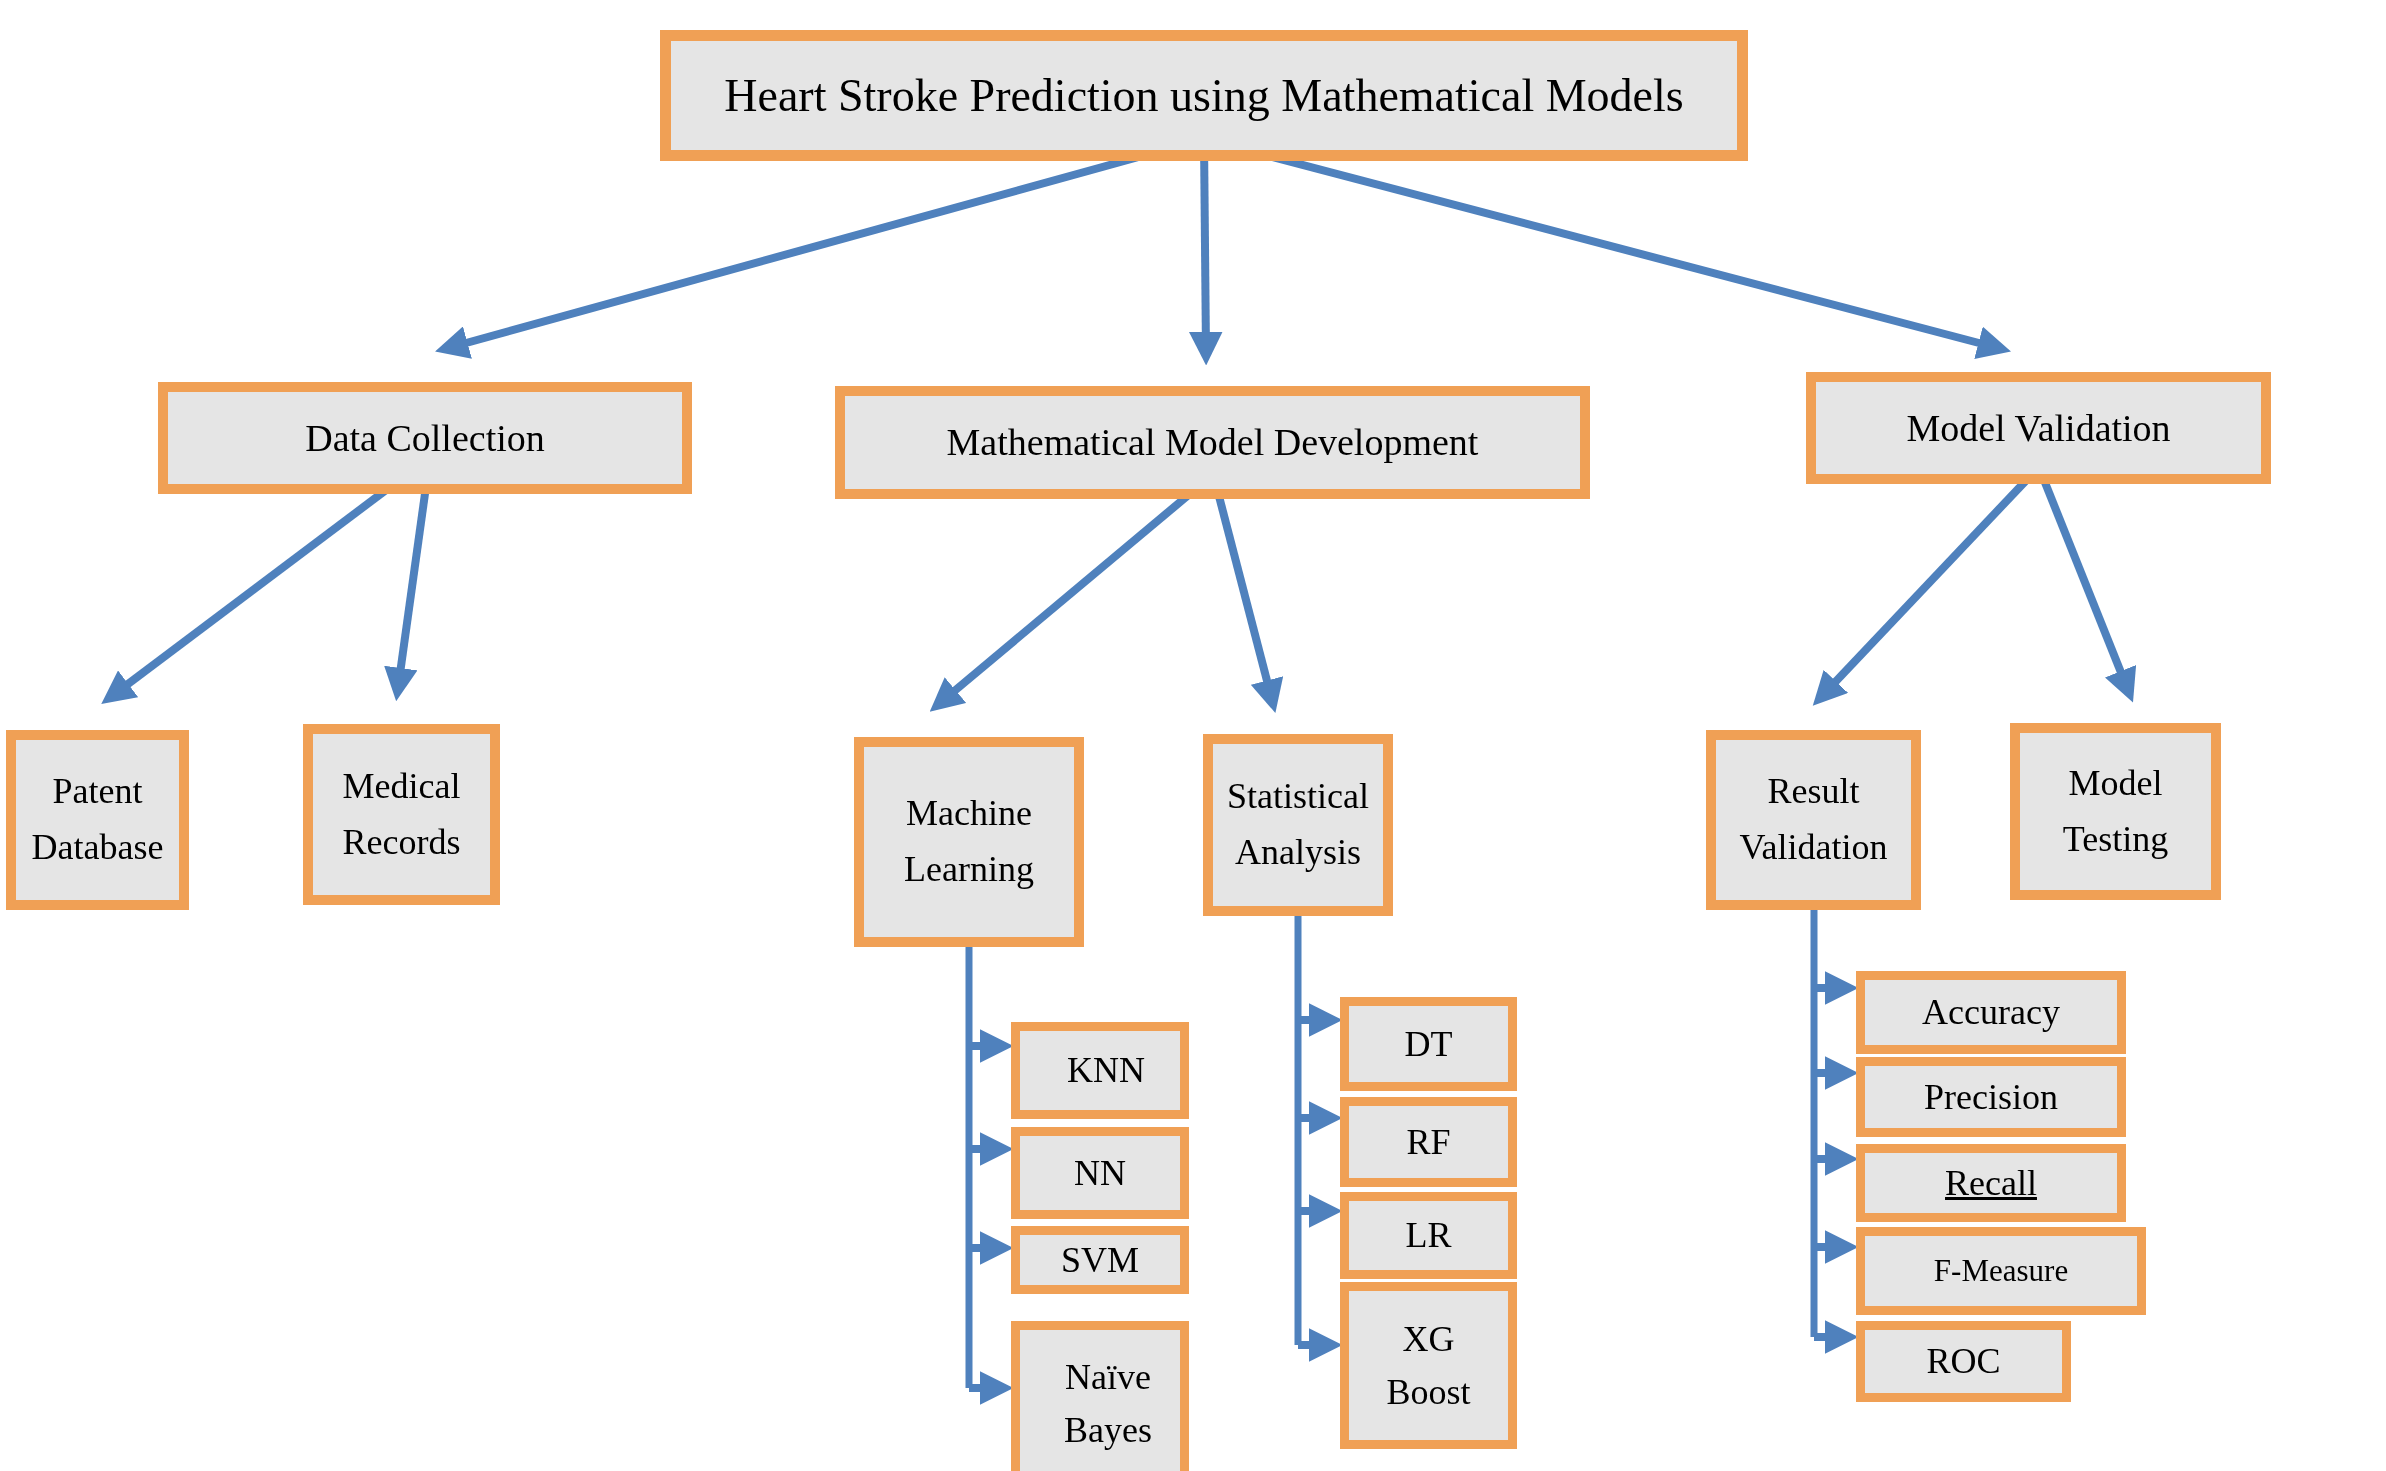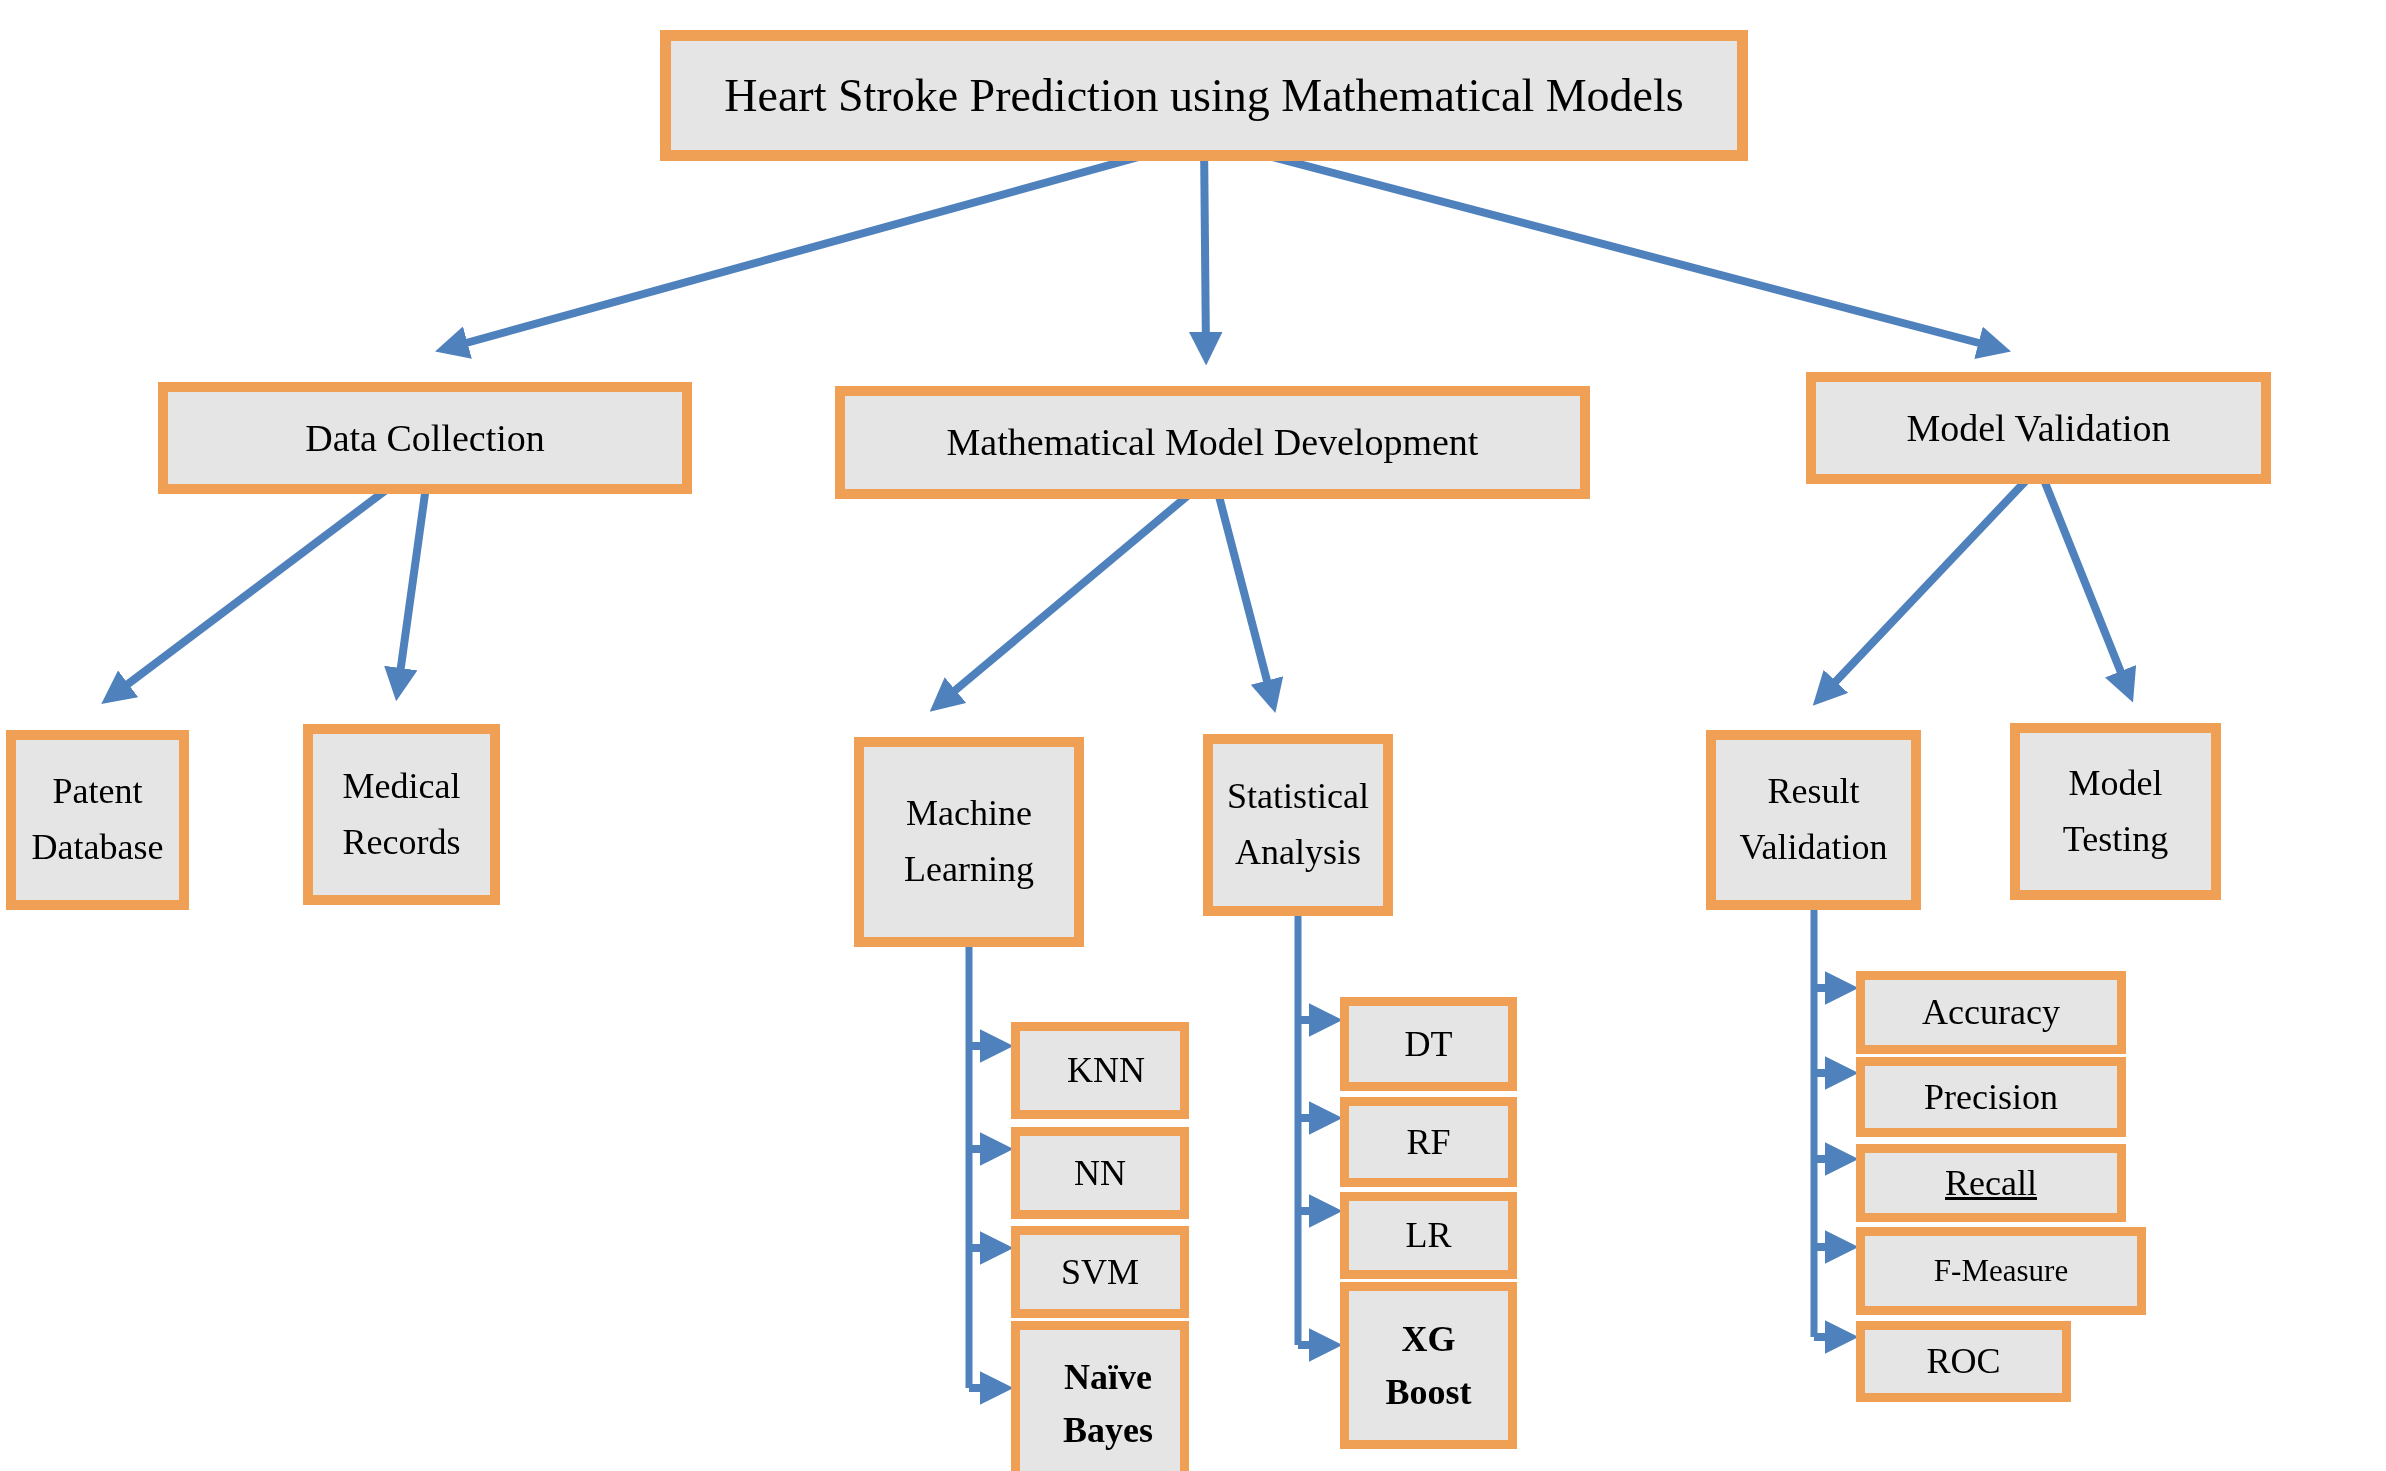--- a/index.html
+++ b/index.html
@@ -27,21 +27,21 @@
     align-items: center;
     justify-content: center;
     text-align: center;
     line-height: 1.5;
     font-size: 38px;
     margin-top: 24px;
   }
   .box .lbl { display: block; }
   .title-box { border-width: 11px; font-size: 46px; }
   .leaf { border-width: 9px; font-size: 36px; line-height: 1.45; }
-  .leaf.wrap2 { padding: 0 16px; font-weight: bold; }
+  .leaf.wrap2 { padding: 0 16px; }
   .leaf.small-text { font-size: 31px; }
   .sub { font-size: 36px; line-height: 1.55; }
 </style>
 </head>
 <body>
 
 <div class="canvas">
 
   <svg class="connector-layer" viewBox="0 0 2386 1471" xmlns="http://www.w3.org/2000/svg">
     <defs>
@@ -118,21 +118,21 @@
   <div class="box sub" style="left:2010px; top:699px; width:211px; height:177px;">
     <span class="lbl">Model Testing</span>
   </div>
 
   <div class="box leaf" style="left:1011px; top:998px; width:178px; height:97px;padding-left:12px;">
     <span class="lbl">KNN</span>
   </div>
   <div class="box leaf" style="left:1011px; top:1103px; width:178px; height:92px;">
     <span class="lbl">NN</span>
   </div>
-  <div class="box leaf" style="left:1011px; top:1202px; width:178px; height:92px;">
+  <div class="box leaf" style="left:1011px; top:1202px; width:178px; height:68px;">
     <span class="lbl">SVM</span>
   </div>
   <div class="box leaf wrap2" style="left:1011px; top:1297px; width:178px; height:165px;padding-left:32px;">
     <span class="lbl">Naïve Bayes</span>
   </div>
 
   <div class="box leaf" style="left:1340px; top:973px; width:177px; height:94px;">
     <span class="lbl">DT</span>
   </div>
   <div class="box leaf" style="left:1340px; top:1073px; width:177px; height:90px;">

